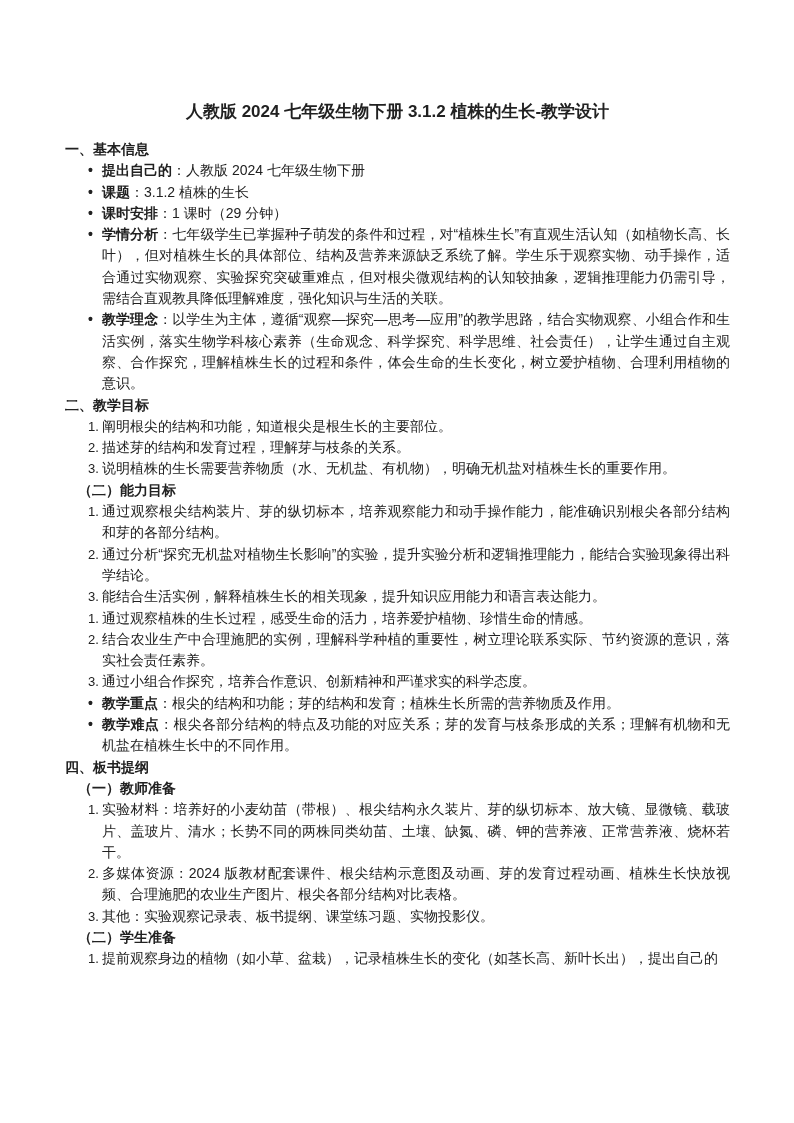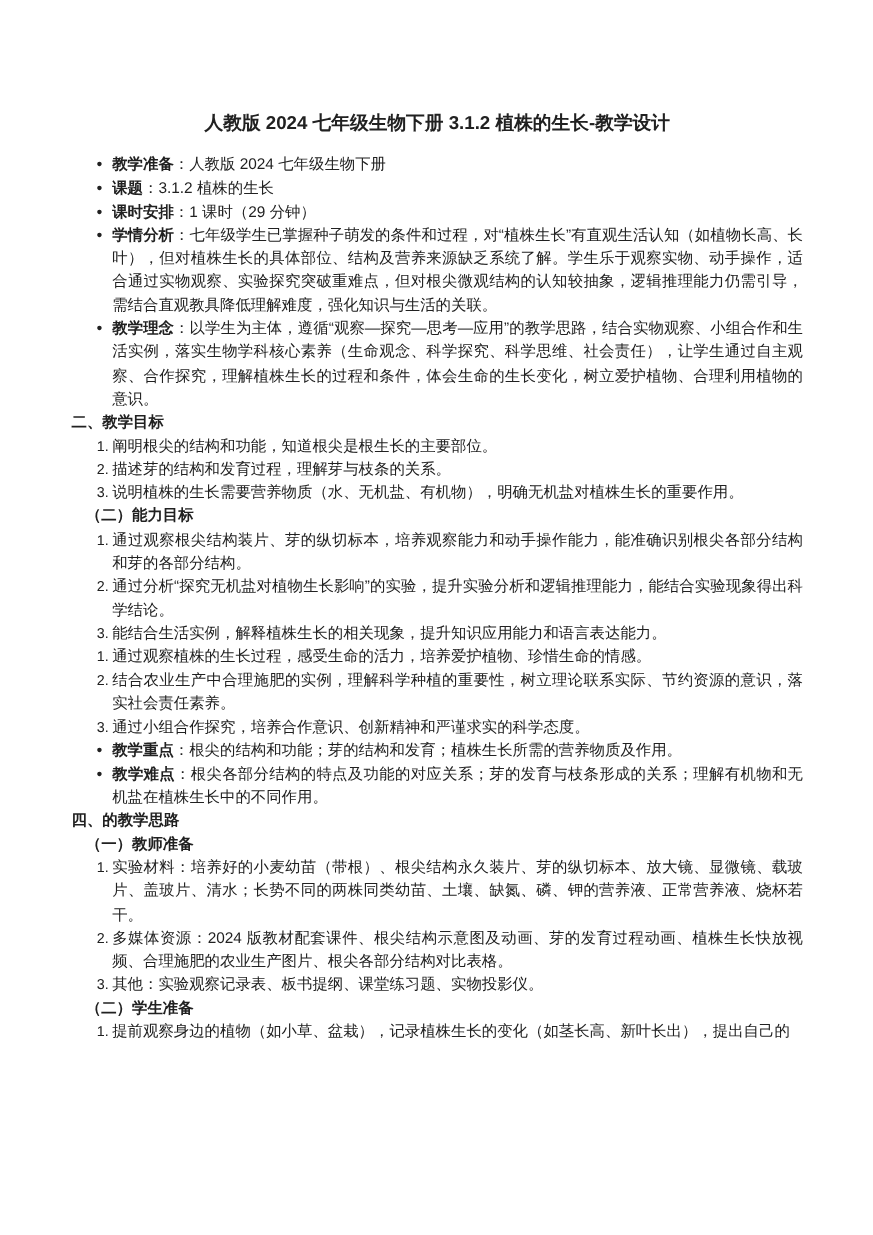--- a/index.html
+++ b/index.html
@@ -54,24 +54,25 @@
   .lbl { font-weight: 700; }
 </style>
 </head>
 <body>
 
 <div class="page">
 
   <h1 class="doc-title">人教版 2024 七年级生物下册 3.1.2 植株的生长-教学设计</h1>
 
   <section>
+    <h2 class="sec-heading">一、基本信息</h2>
 
     <div class="li">
       <span class="marker">•</span>
-      <p class="li-text"><b class="lbl">教学准备</b><span>：人教版 2024 七年级生物下册</span></p>
+      <p class="li-text"><b class="lbl">提出自己的</b><span>：人教版 2024 七年级生物下册</span></p>
     </div>
     <div class="li">
       <span class="marker">•</span>
       <p class="li-text"><b class="lbl">课题</b><span>：3.1.2 植株的生长</span></p>
     </div>
     <div class="li">
       <span class="marker">•</span>
       <p class="li-text"><b class="lbl">课时安排</b><span>：1 课时（29 分钟）</span></p>
     </div>
     <div class="li">
@@ -134,21 +135,21 @@
       <span class="marker">•</span>
       <p class="li-text"><b class="lbl">教学重点</b><span>：根尖的结构和功能；芽的结构和发育；植株生长所需的营养物质及作用。</span></p>
     </div>
     <div class="li">
       <span class="marker">•</span>
       <p class="li-text"><b class="lbl">教学难点</b><span>：根尖各部分结构的特点及功能的对应关系；芽的发育与枝条形成的关系；理解有机物和无机盐在植株生长中的不同作用。</span></p>
     </div>
   </section>
 
   <section>
-    <h2 class="sec-heading">四、的教学思路</h2>
+    <h2 class="sec-heading">四、板书提纲</h2>
 
     <h3 class="sub">（一）教师准备</h3>
     <div class="li">
       <span class="marker num">1.</span>
       <p class="li-text">实验材料：培养好的小麦幼苗（带根）、根尖结构永久装片、芽的纵切标本、放大镜、显微镜、载玻片、盖玻片、清水；长势不同的两株同类幼苗、土壤、缺氮、磷、钾的营养液、正常营养液、烧杯若干。</p>
     </div>
     <div class="li">
       <span class="marker num">2.</span>
       <p class="li-text">多媒体资源：2024 版教材配套课件、根尖结构示意图及动画、芽的发育过程动画、植株生长快放视频、合理施肥的农业生产图片、根尖各部分结构对比表格。</p>
     </div>

